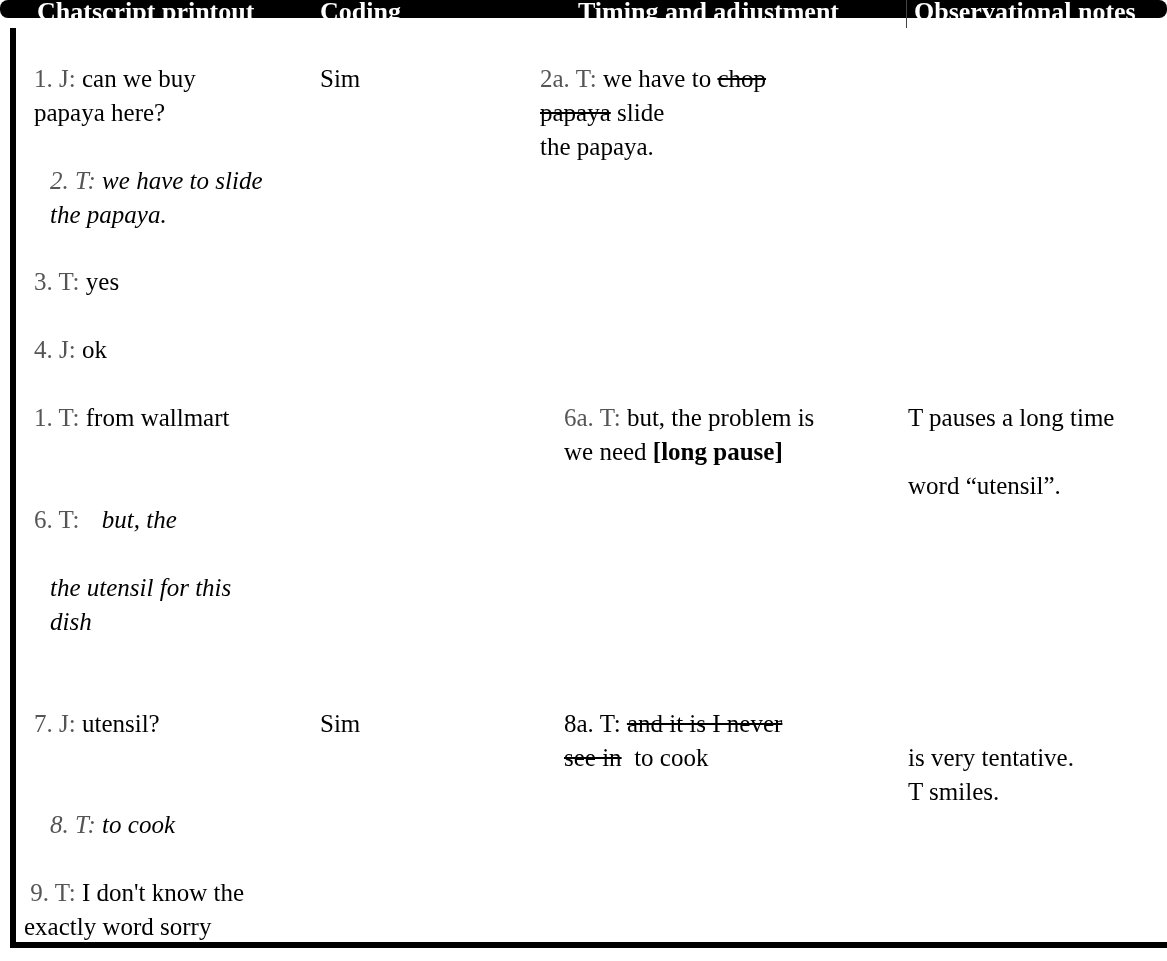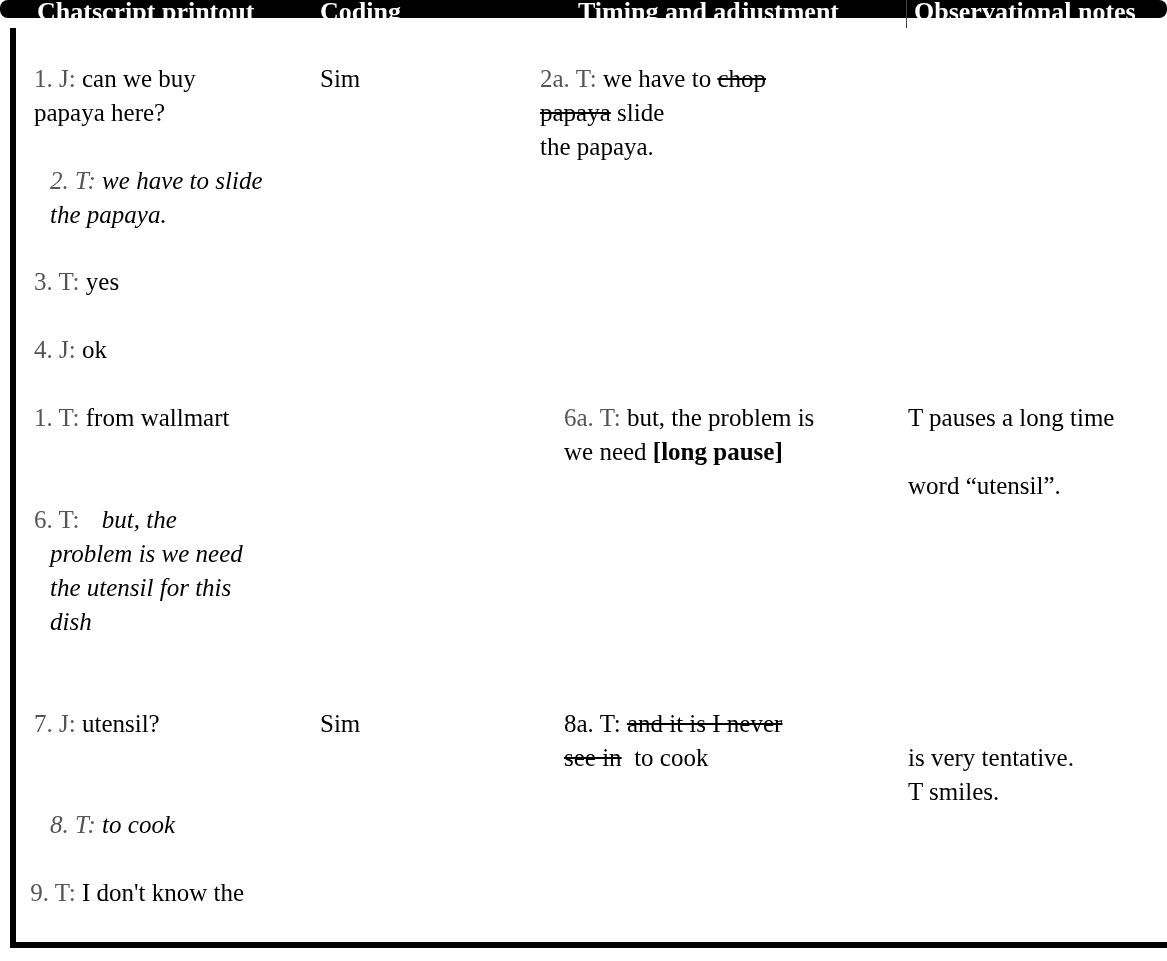--- a/index.html
+++ b/index.html
@@ -52,32 +52,33 @@
   <span class="num">3. T:</span><span> yes</span>
 </div>
 <div class="cell" style="left:34px; top:333px;">
   <span class="num">4. J:</span><span> ok</span>
 </div>
 <div class="cell" style="left:34px; top:401px;">
   <span class="num">1. T:</span><span> from wallmart</span>
 </div>
 <div class="cell" style="left:34px; top:503px;">
   <span class="num">6. T:</span><span class="it"> but, the</span><br>
-  <span class="it">problem is we need</span><br>
+  <br>
   <span class="it">the utensil for this</span><br>
   <span class="it">dish</span>
 </div>
 <div class="cell" style="left:34px; top:707px;">
   <span class="num">7. J:</span><span> utensil?</span>
 </div>
 <div class="cell it" style="left:34px; top:808px;">
   <span class="num">8. T:</span><span> to cook</span>
 </div>
 <div class="cell" style="left:24px; top:876px;">
   &nbsp;<span class="num">9. T:</span><span> I don't know the</span><br>
+  <span>exactly word sorry</span>
 </div>
 
 <div class="cell" style="left:320px; top:62px;">Sim</div>
 <div class="cell" style="left:320px; top:707px;">Sim</div>
 
 <div class="cell" style="left:540px; top:62px;">
   <span class="num">2a. T:</span><span> we have to </span><span class="strike">chop</span><br>
   <span class="strike">papaya</span><span> slide</span><br>
   <span>the papaya.</span>
 </div>

